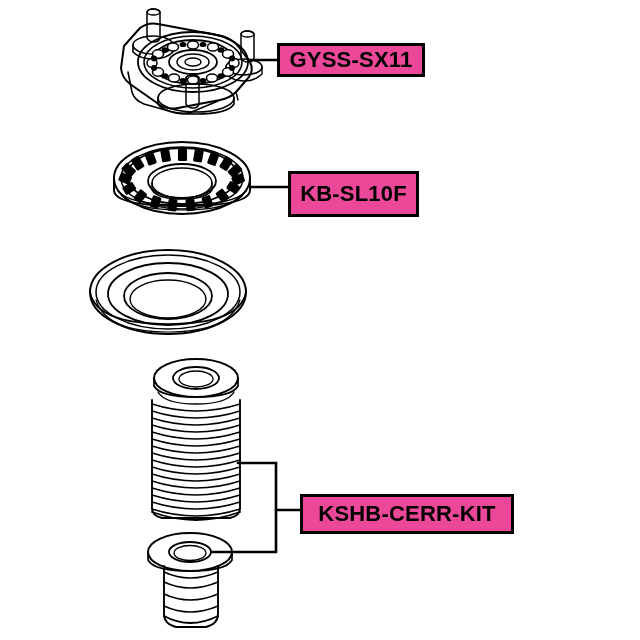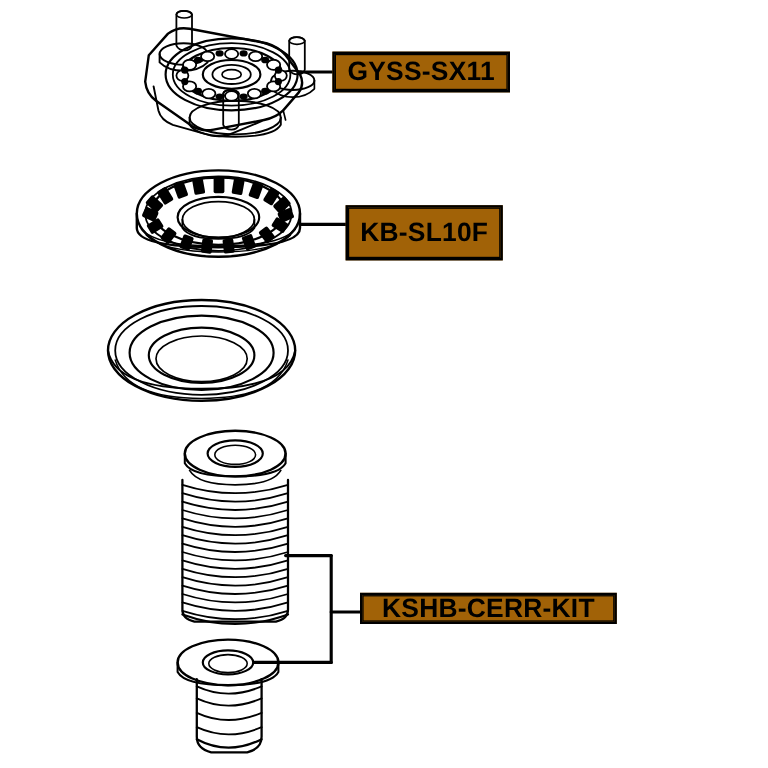--- a/index.html
+++ b/index.html
@@ -22,21 +22,21 @@
     height: 640px;
   }
   svg.canvas {
     display: block;
     width: 640px;
     height: 640px;
   }
   .label-box {
     position: absolute;
     box-sizing: border-box;
-    background: #a16207;
+    background: #ec4899;
     border: 2px solid #000000;
     display: flex;
     align-items: center;
     justify-content: center;
   }
   .label-box .inner {
     box-sizing: border-box;
     width: 100%;
     height: 100%;
     border: 1px solid #000000;
@@ -47,21 +47,21 @@
   .label-text {
     font-family: "Liberation Sans", sans-serif;
     font-weight: bold;
     font-size: 22px;
     letter-spacing: 0.2px;
     color: #000000;
     white-space: nowrap;
   }
   #lbl-gyss { left: 277px; top: 43px; width: 148px; height: 34px; }
   #lbl-kb   { left: 288px; top: 171px; width: 131px; height: 46px; }
-  #lbl-kshb { left: 300px; top: 494px; width: 214px; height: 26px; }
+  #lbl-kshb { left: 300px; top: 494px; width: 214px; height: 40px; }
 </style>
 </head>
 <body>
 
 <div id="diagram-root">
 
   <svg class="canvas" viewBox="0 0 640 640" xmlns="http://www.w3.org/2000/svg">
 
     <defs>
 

